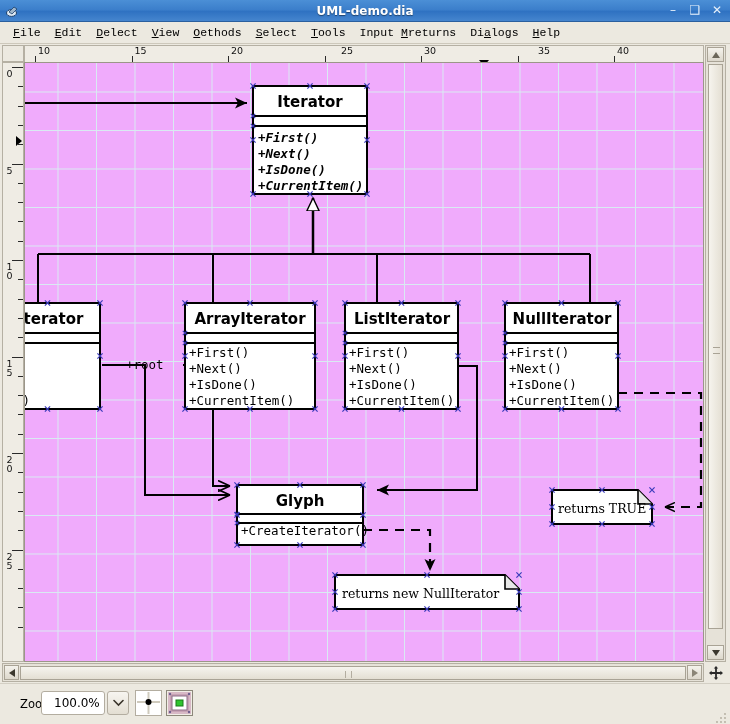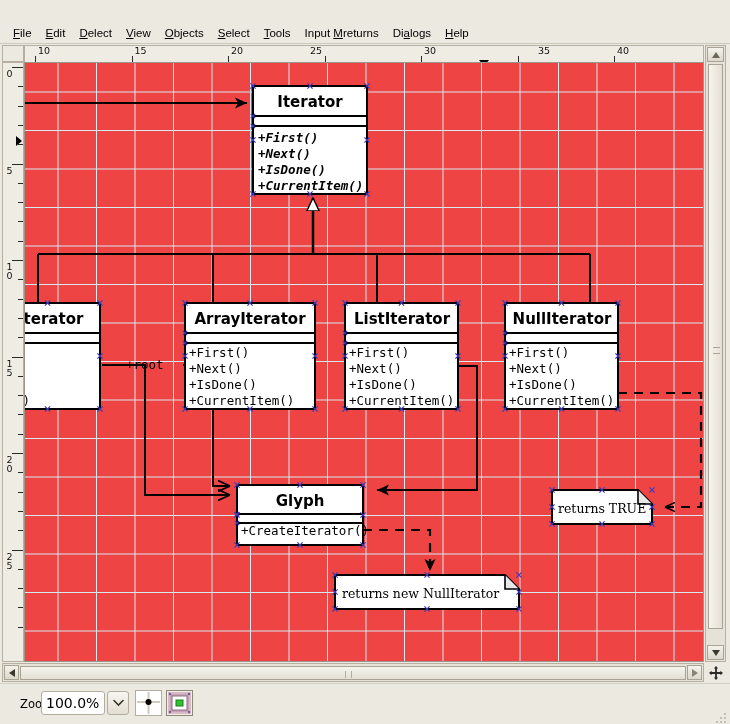--- a/index.html
+++ b/index.html
@@ -41,21 +41,21 @@
   .menubar {
     position: absolute; left: 0; top: 22px; width: 730px; height: 22px;
     background: #ece9e0;
     border-bottom: 1px solid #cdc8bb;
     display: flex; align-items: center;
     box-sizing: border-box;
     padding-left: 6px;
   }
   .menuitem {
     font-size: 11.5px; color: #000; padding: 2px 7px; white-space: nowrap;
-    font-family: Liberation Sans, sans-serif;
+    font-family: Liberation Mono, monospace;
   }
   .menuitem .mn { text-decoration: none; }
   .menuitem .acc { text-decoration: underline; }
 
   
   .corner {
     position: absolute; left: 2px; top: 45px; width: 22px; height: 17px;
     background: #ece9e0; border: 1px solid #b5b0a3; box-sizing: border-box;
   }
   .hruler {
@@ -90,21 +90,21 @@
   }
   .vmarker {
     position: absolute; right: 1px; width: 0; height: 0;
     border-top: 5px solid transparent; border-bottom: 5px solid transparent;
     border-left: 6px solid #000;
   }
 
   
   .canvasbox {
     position: absolute; left: 24px; top: 62px; width: 680px; height: 600px;
-    background: #ef4444; border: 1px solid #9b9689; box-sizing: border-box;
+    background: #f0abfc; border: 1px solid #9b9689; box-sizing: border-box;
     overflow: hidden;
   }
   .grid {
     position: absolute; left: 0; top: 0; width: 100%; height: 100%;
     background-image:
       linear-gradient(to right, #d9eaf2 1px, transparent 1px),
       linear-gradient(to bottom, #d9eaf2 1px, transparent 1px);
     background-size: 38.5px 38.5px;
     background-position: -6px -10px;
   }
@@ -165,22 +165,22 @@
     background: #ece9e0; box-sizing: border-box;
     border-top: 1px solid #d3cfc4;
   }
   .zoomlabel {
     position: absolute; left: 20px; top: 11px; font-size: 11.5px; color: #000;
     font-family: "DejaVu Sans", sans-serif;
   }
   .zoomentry {
     position: absolute; left: 41px; top: 691px; width: 64px; height: 24px;
     background: #ffffff; border: 1px solid #b3ada0; border-radius: 3px;
-    box-sizing: border-box; font-size: 14px; color: #000;
-    line-height: 22px; padding-left: 4px;
+    box-sizing: border-box; font-size: 12px; color: #000;
+    line-height: 22px; padding-left: 12px;
     font-family: "DejaVu Sans", sans-serif;
   }
   .zoomdrop {
     position: absolute; left: 107px; top: 691px; width: 22px; height: 24px;
     background: linear-gradient(to bottom,#f7f5f0,#e3ded2);
     border: 1px solid #b3ada0; border-radius: 3px; box-sizing: border-box;
     display:flex; align-items:center; justify-content:center;
     font-size: 9px; color: #333;
   }
   .toolbtn {
@@ -193,27 +193,41 @@
 
   .resizegrip {
     position: absolute; right: 3px; bottom: 3px; width: 12px; height: 12px;
   }
 </style>
 </head>
 <body>
 
 <div id="app">
 
+  <div class="titlebar">
+    <div class="tb-icon">
+      <svg width="15" height="15" viewBox="0 0 15 15">
+        <ellipse cx="6.5" cy="9" rx="5" ry="3.4" fill="#dfe9f3" stroke="#1b3f6b" stroke-width="1"></ellipse>
+        <path d="M4 8 L9 3 L12 5 L7 10 Z" fill="#9fb6cc" stroke="#1b3f6b" stroke-width="0.8"></path>
+      </svg>
+    </div>
+    <div class="tb-title">UML-demo.dia</div>
+    <div class="tb-btns">
+      <div class="tbb">–</div>
+      <div class="tbb">❑</div>
+      <div class="tbb">✕</div>
+    </div>
+  </div>
 
   <div class="menubar">
     <div class="menuitem"><span class="acc">F</span><span class="mn">ile</span></div>
     <div class="menuitem"><span class="acc">E</span><span class="mn">dit</span></div>
     <div class="menuitem"><span class="acc">D</span><span class="mn">elect</span></div>
     <div class="menuitem"><span class="acc">V</span><span class="mn">iew</span></div>
-    <div class="menuitem"><span class="acc">O</span><span class="mn">bjects</span></div>
+    <div class="menuitem"><span class="acc">O</span><span class="mn">ethods</span></div>
     <div class="menuitem"><span class="acc">S</span><span class="mn">elect</span></div>
     <div class="menuitem"><span class="acc">T</span><span class="mn">ools</span></div>
     <div class="menuitem"><span class="mn">Input </span><span class="acc">M</span><span class="mn">returns</span></div>
     <div class="menuitem"><span class="mn">Di</span><span class="acc">a</span><span class="mn">logs</span></div>
     <div class="menuitem"><span class="acc">H</span><span class="mn">elp</span></div>
   </div>
 
   <div class="corner"></div>
 
   <div class="hruler">
@@ -230,21 +244,21 @@
         <div class="htick minor" style="left: 145.1px;"></div>
         <div class="htick minor" style="left: 164.4px;"></div>
         <div class="htick minor" style="left: 183.7px;"></div>
         <div class="htick major" style="left: 203px;"></div>
         <div class="hlabel" style="left: 206px;">20</div>
         <div class="htick minor" style="left: 222.3px;"></div>
         <div class="htick minor" style="left: 241.6px;"></div>
         <div class="htick minor" style="left: 260.9px;"></div>
         <div class="htick minor" style="left: 280.2px;"></div>
         <div class="htick major" style="left: 299.5px;"></div>
-        <div class="hlabel" style="left: 285px; text-align: center;">25</div>
+        <div class="hlabel" style="left: 316px; text-align: center;">25</div>
         <div class="htick minor" style="left: 318.8px;"></div>
         <div class="htick minor" style="left: 338.1px;"></div>
         <div class="htick minor" style="left: 357.4px;"></div>
         <div class="htick minor" style="left: 376.7px;"></div>
         <div class="htick major" style="left: 396px;"></div>
         <div class="hlabel" style="left: 399px;">30</div>
         <div class="htick minor" style="left: 415.3px;"></div>
         <div class="htick minor" style="left: 434.6px;"></div>
         <div class="htick minor" style="left: 453.9px;"></div>
         <div class="htick minor" style="left: 473.2px;"></div>

